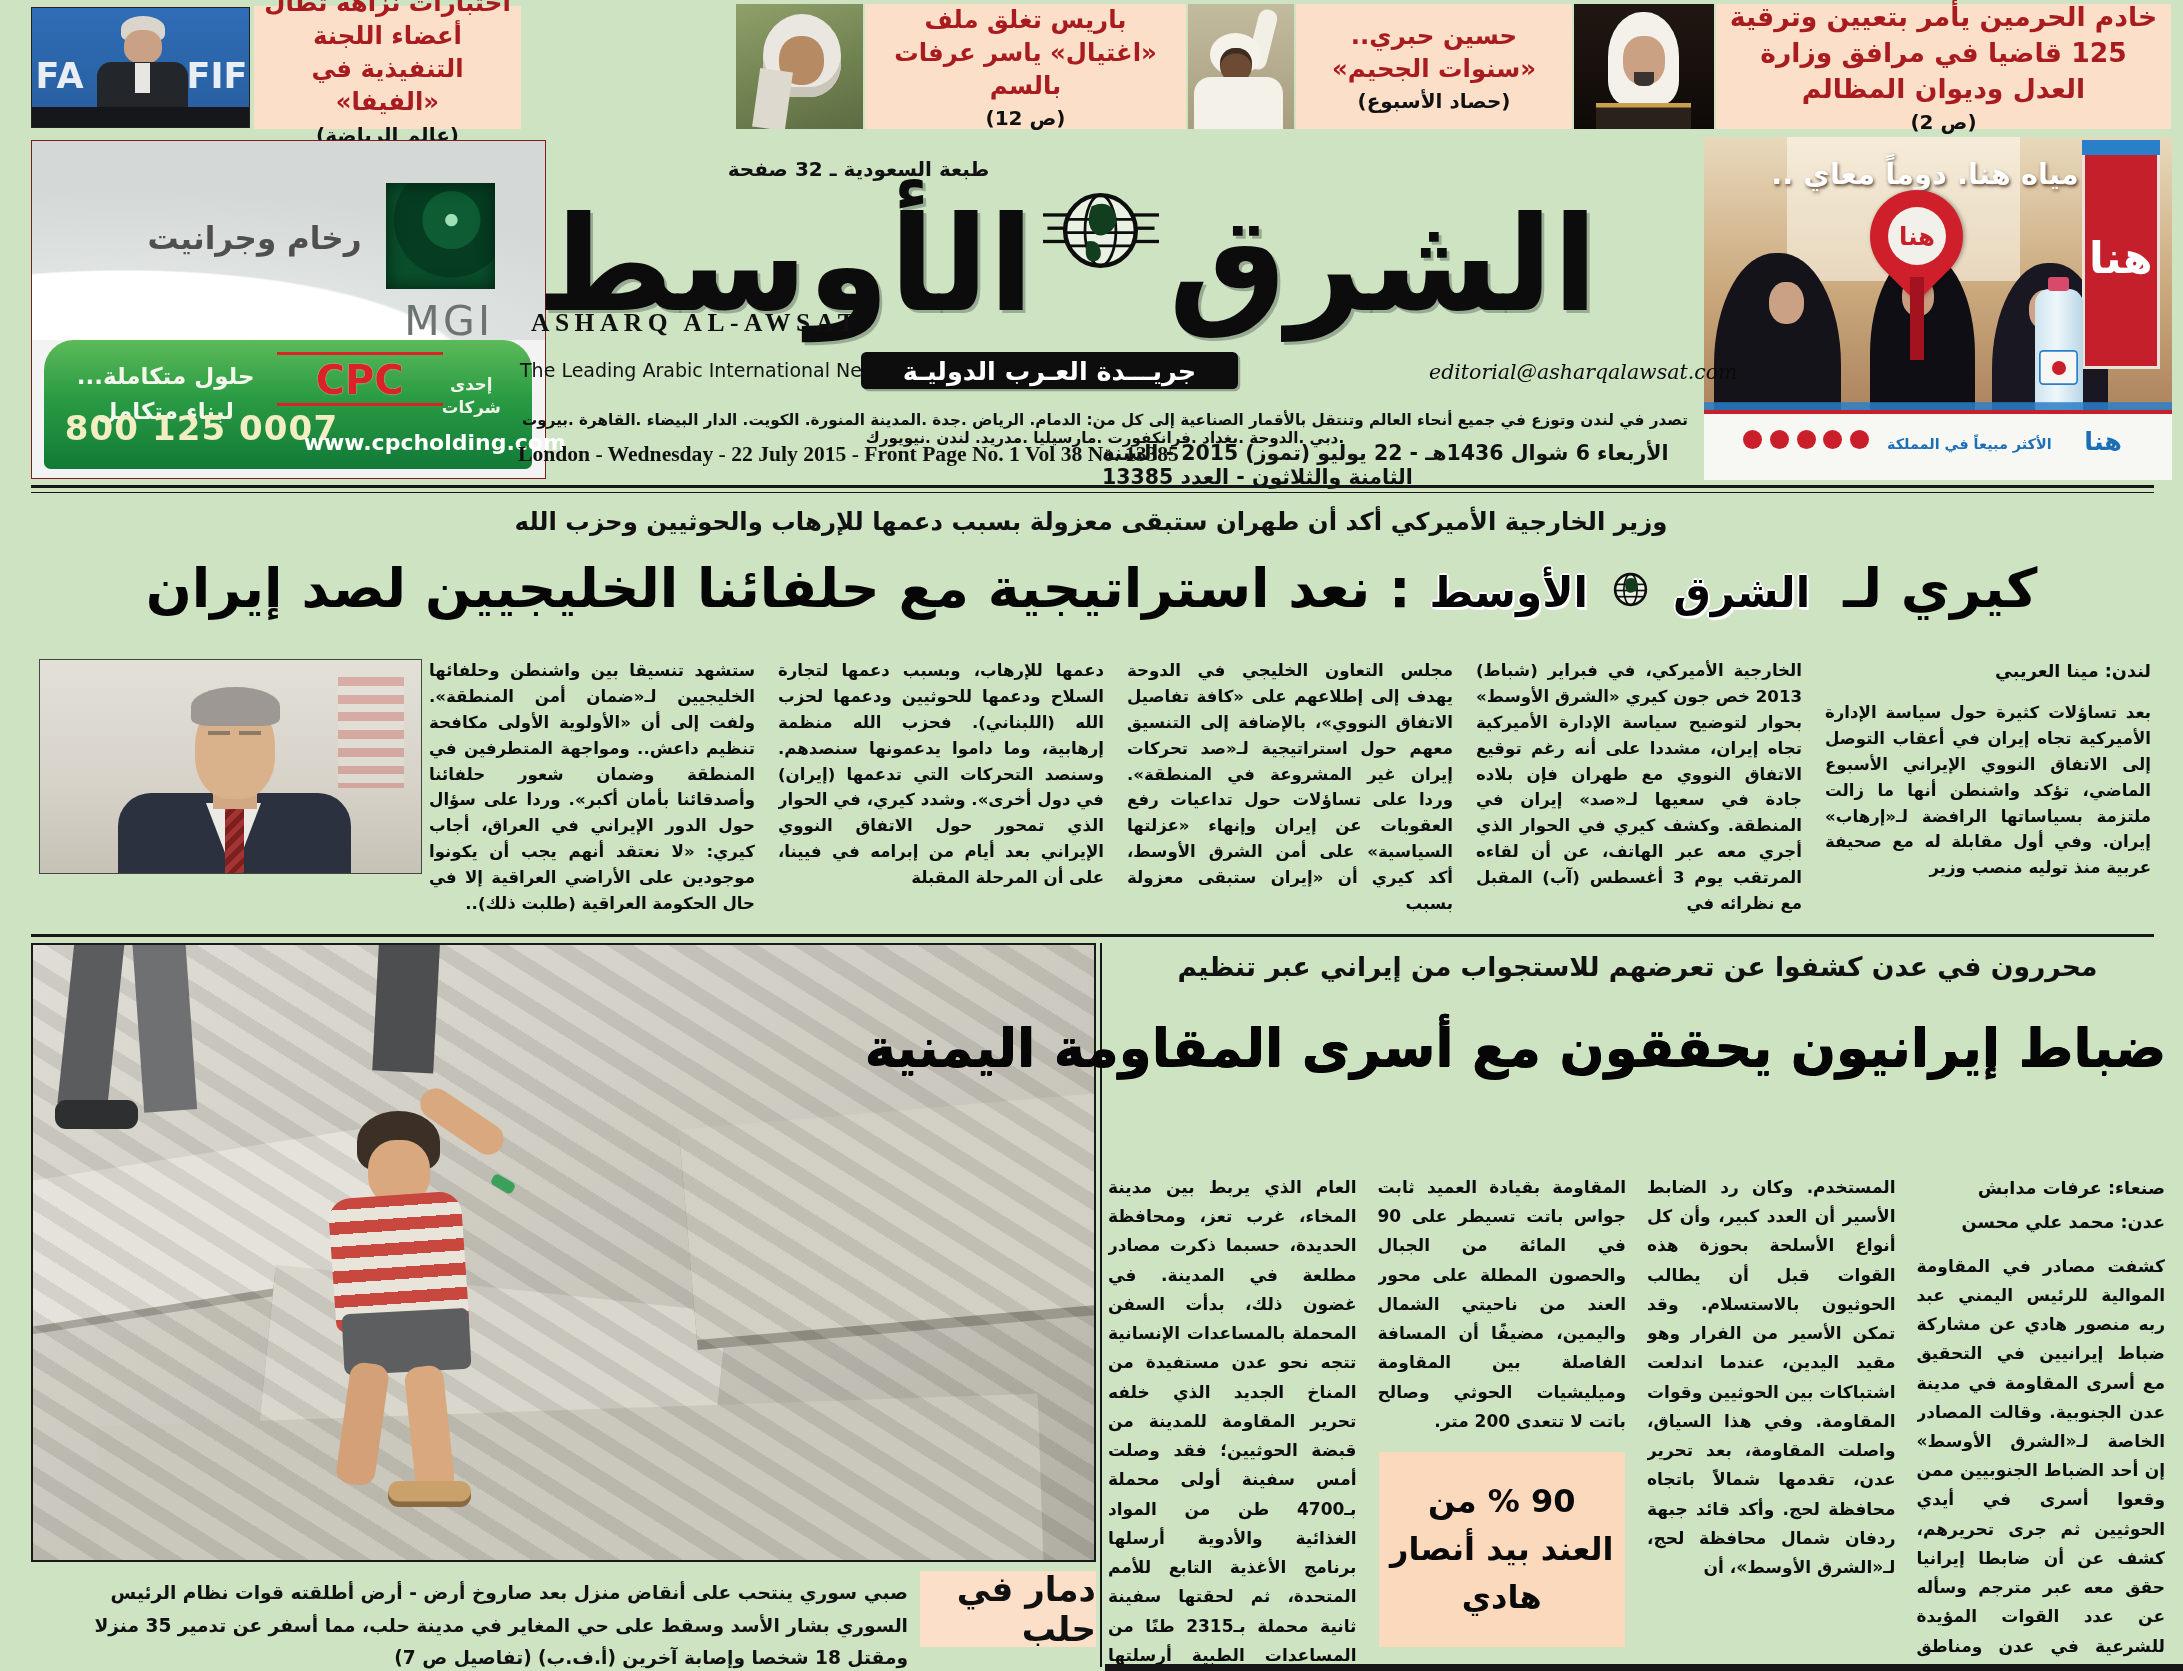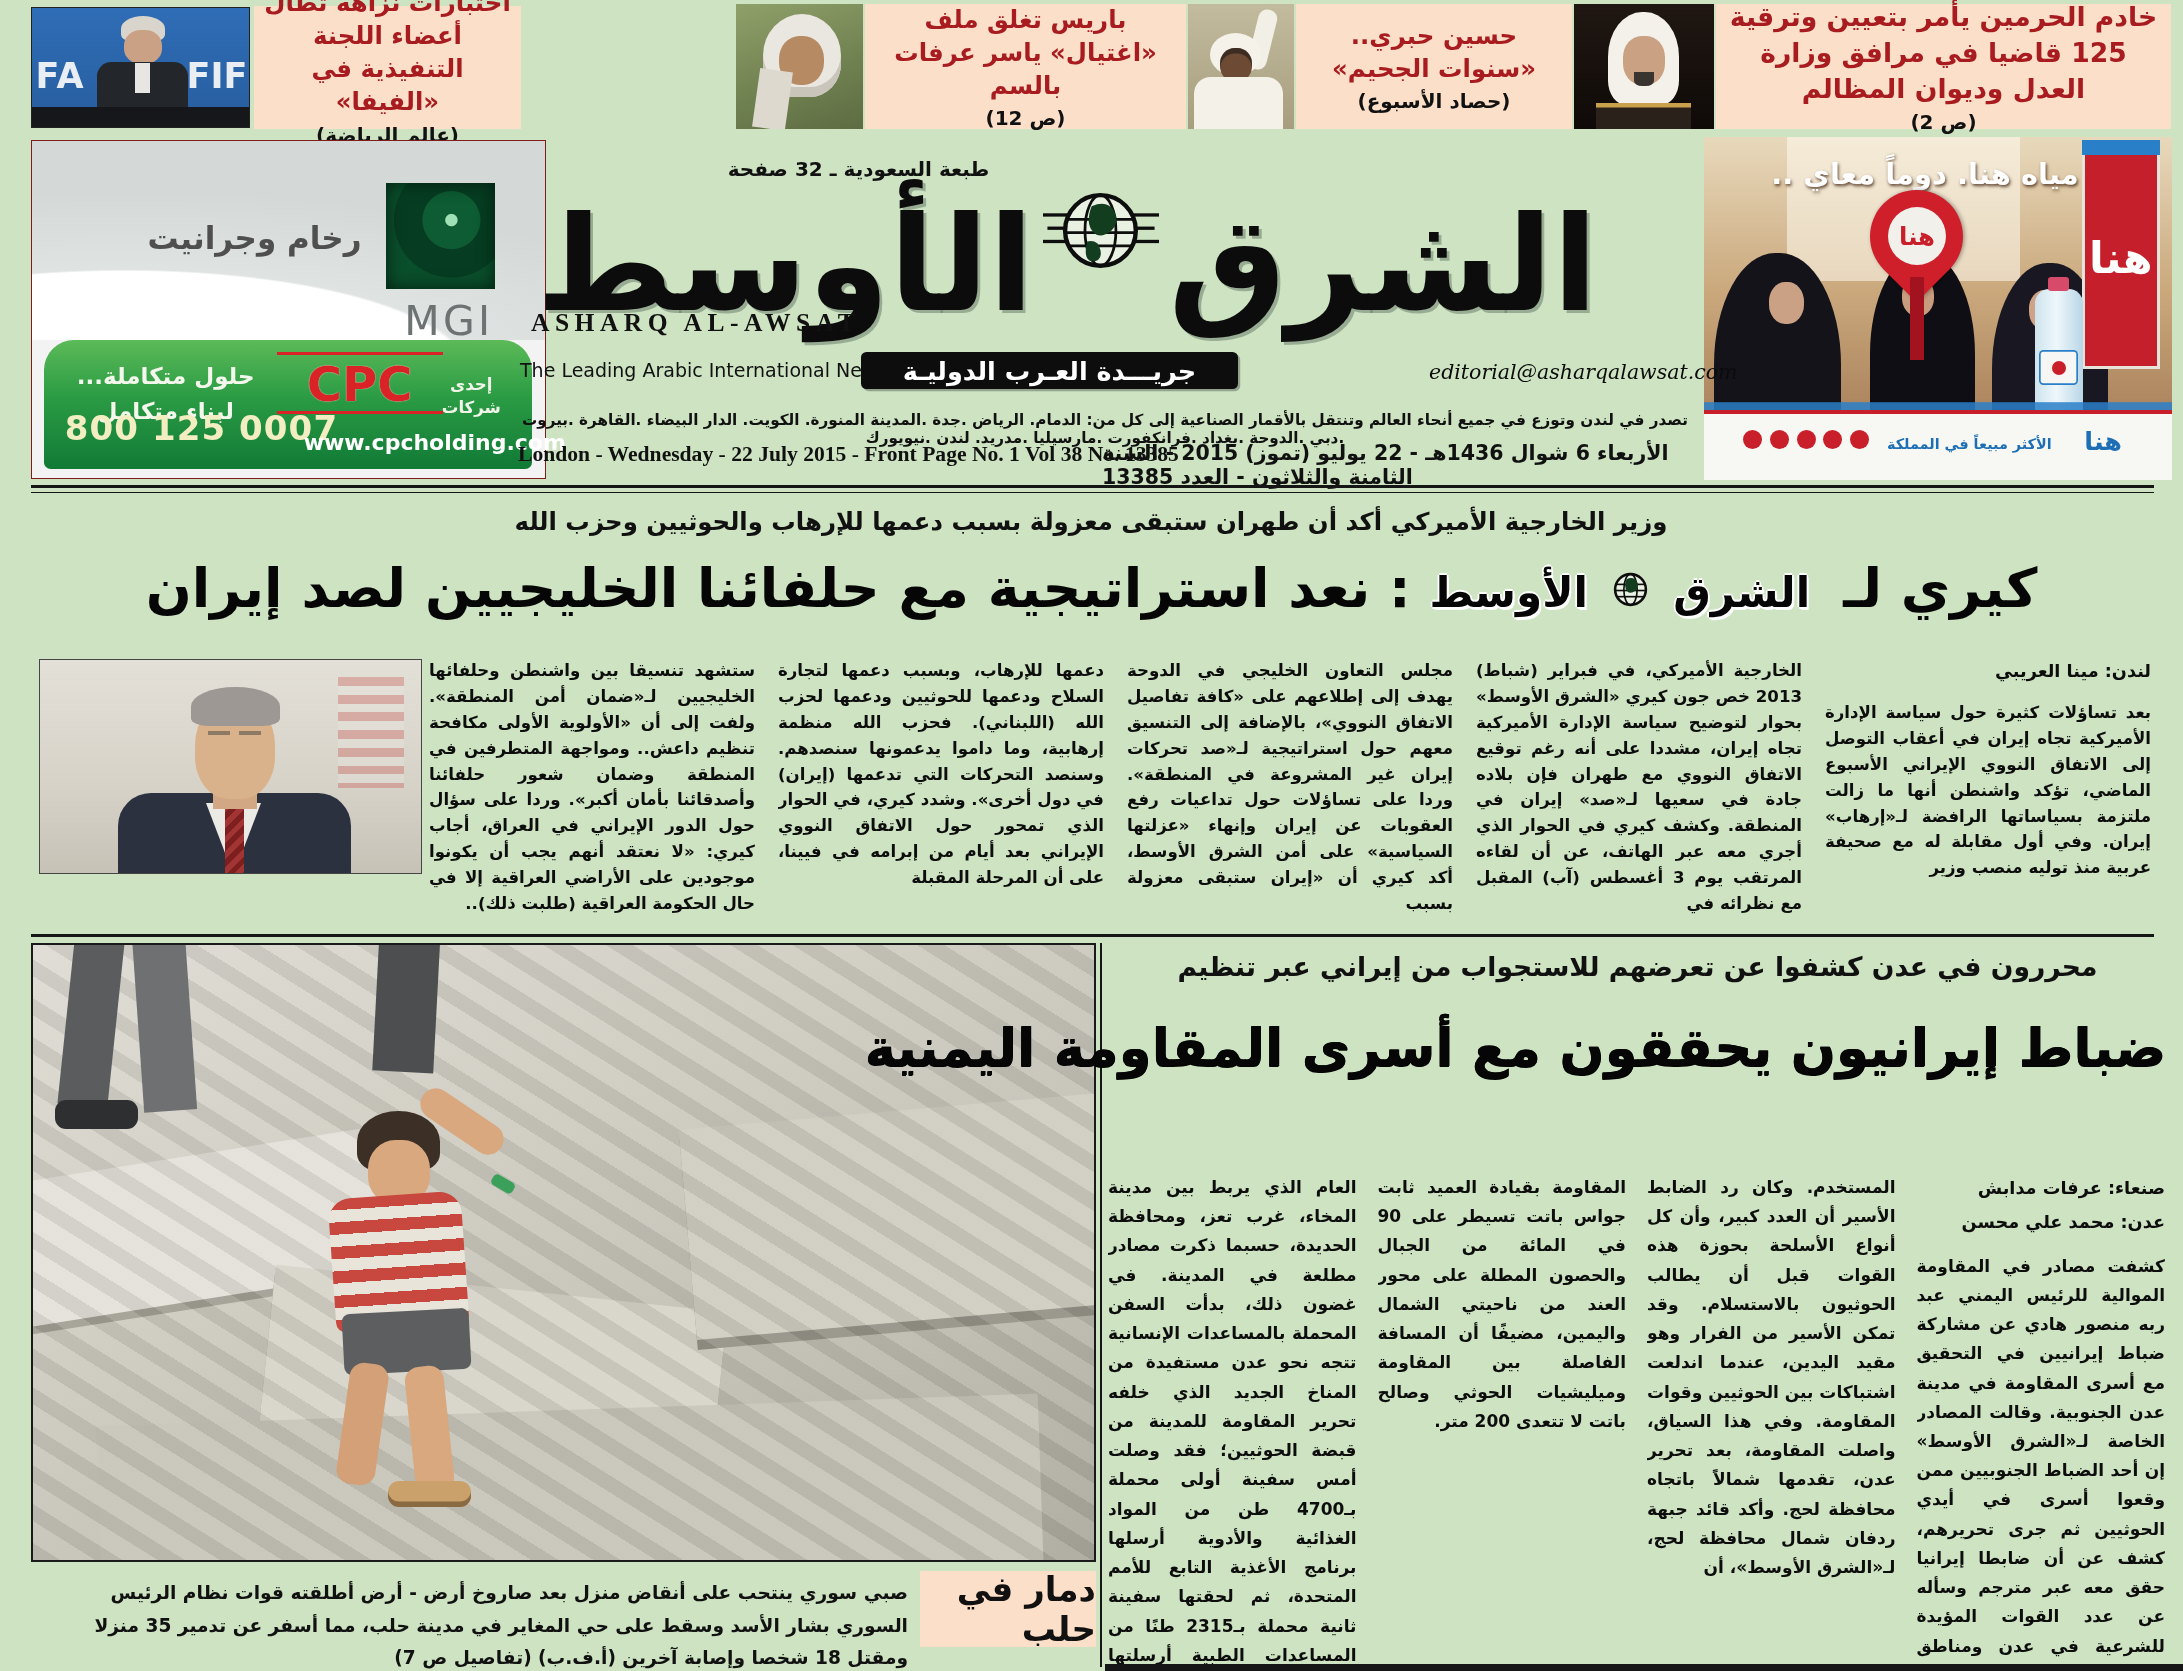--- a/index.html
+++ b/index.html
@@ -101,21 +101,21 @@
       <div class="abs" dir="rtl" style="right:183px;top:79px;font-weight:900;font-size:31px;color:#4f4f4f;">رخام وجرانيت</div>
       <div class="abs" style="right:51px;top:156px;font-size:41px;color:#6d7273;letter-spacing:3.3px;font-weight:400;">MGI</div>
     </div>
     <div class="abs" style="left:12.2px;right:12.2px;top:199px;bottom:8.9px;background:linear-gradient(180deg,#5cba58 0%,#2a9b44 45%,#117a36 100%);border-radius:30px 30px 6.6px 6.6px;">
       <div class="abs" dir="rtl" style="left:30.5px;top:19px;width:183px;text-align:center;color:#f4f7ec;font-weight:900;font-size:23px;line-height:1.5;">
         <span>حلول متكاملة...</span><br>
         <span>لبناء متكامل</span>
       </div>
       <div class="abs" style="left:233px;top:12.2px;width:166px;text-align:center;">
         <div style="height:3.3px;background:#d92327;margin-bottom:4.4px;"></div>
-        <div style="font-size:48px;font-weight:900;color:#d92327;line-height:1;text-shadow:0 0 1.1px #fff;">CPC</div>
+        <div style="font-size:40px;font-weight:900;color:#d92327;line-height:1;text-shadow:0 0 1.1px #fff;">CPC</div>
         <div style="height:3.3px;background:#d92327;margin-top:3.3px;"></div>
       </div>
       <div class="abs" dir="rtl" style="right:30.5px;top:33px;color:#f1f5e9;font-weight:700;font-size:16.6px;line-height:1.4;width:61px;text-align:center;">إحدى شركات</div>
       <div class="abs" style="left:21px;bottom:21px;font-weight:900;font-size:34px;color:#f2eec2;letter-spacing:1.1px;">800 125 0007</div>
       <div class="abs" style="left:260px;bottom:14.4px;font-weight:900;font-size:22px;color:#ffffff;">www.cpcholding.com</div>
     </div>
   </div>
 
   <div class="abs" style="left:1704px;top:137px;width:468px;height:343px;background:linear-gradient(180deg,#e8d9bc 0%,#caa87c 45%,#9b6f4c 100%);overflow:hidden;">
     <div class="art" style="left:83px;top:0;width:233px;height:144px;background:rgba(255,252,240,.55);"></div>
@@ -272,20 +272,21 @@
 
   <div class="abs cols" dir="rtl" style="left:1108px;top:1173px;width:1057px;height:491px;gap:21px;">
     <div class="col yemen-col">
       <div class="byline" style="margin-bottom:3.3px;">صنعاء: عرفات مدابش</div>
       <div class="byline" style="">عدن: محمد علي محسن</div>
       <span>كشفت مصادر في المقاومة الموالية للرئيس اليمني عبد ربه منصور هادي عن مشاركة ضباط إيرانيين في التحقيق مع أسرى المقاومة في مدينة عدن الجنوبية. وقالت المصادر الخاصة لـ«الشرق الأوسط» إن أحد الضباط الجنوبيين ممن وقعوا أسرى في أيدي الحوثيين ثم جرى تحريرهم، كشف عن أن ضابطا إيرانيا حقق معه عبر مترجم وسأله عن عدد القوات المؤيدة للشرعية في عدن ومناطق وجودها ونوعية السلاح</span>
     </div>
     <div class="col yemen-col">المستخدم. وكان رد الضابط الأسير أن العدد كبير، وأن كل أنواع الأسلحة بحوزة هذه القوات قبل أن يطالب الحوثيون بالاستسلام. وقد تمكن الأسير من الفرار وهو مقيد اليدين، عندما اندلعت اشتباكات بين الحوثيين وقوات المقاومة. وفي هذا السياق، واصلت المقاومة، بعد تحرير عدن، تقدمها شمالاً باتجاه محافظة لحج. وأكد قائد جبهة ردفان شمال محافظة لحج، لـ«الشرق الأوسط»، أن</div>
     <div class="col yemen-col">
       <span>المقاومة بقيادة العميد ثابت جواس باتت تسيطر على 90 في المائة من الجبال والحصون المطلة على محور العند من ناحيتي الشمال واليمين، مضيفًا أن المسافة الفاصلة بين المقاومة وميليشيات الحوثي وصالح باتت لا تتعدى 200 متر.</span>
+      <div class="quote-box">90 % من العند بيد أنصار هادي</div>
       
     </div>
     <div class="col yemen-col">العام الذي يربط بين مدينة المخاء، غرب تعز، ومحافظة الحديدة، حسبما ذكرت مصادر مطلعة في المدينة. في غضون ذلك، بدأت السفن المحملة بالمساعدات الإنسانية تتجه نحو عدن مستفيدة من المناخ الجديد الذي خلفه تحرير المقاومة للمدينة من قبضة الحوثيين؛ فقد وصلت أمس سفينة أولى محملة بـ4700 طن من المواد الغذائية والأدوية أرسلها برنامج الأغذية التابع للأمم المتحدة، ثم لحقتها سفينة ثانية محملة بـ2315 طنًا من المساعدات الطبية أرسلتها دولة الإمارات العربية المتحدة. (تفاصيل ص 4 و5)</div>
   </div>
 
   <div class="abs hrule" style="left:1105px;top:1664px;width:1078px;height:7.8px;"></div>
 
 </div>
 
 

